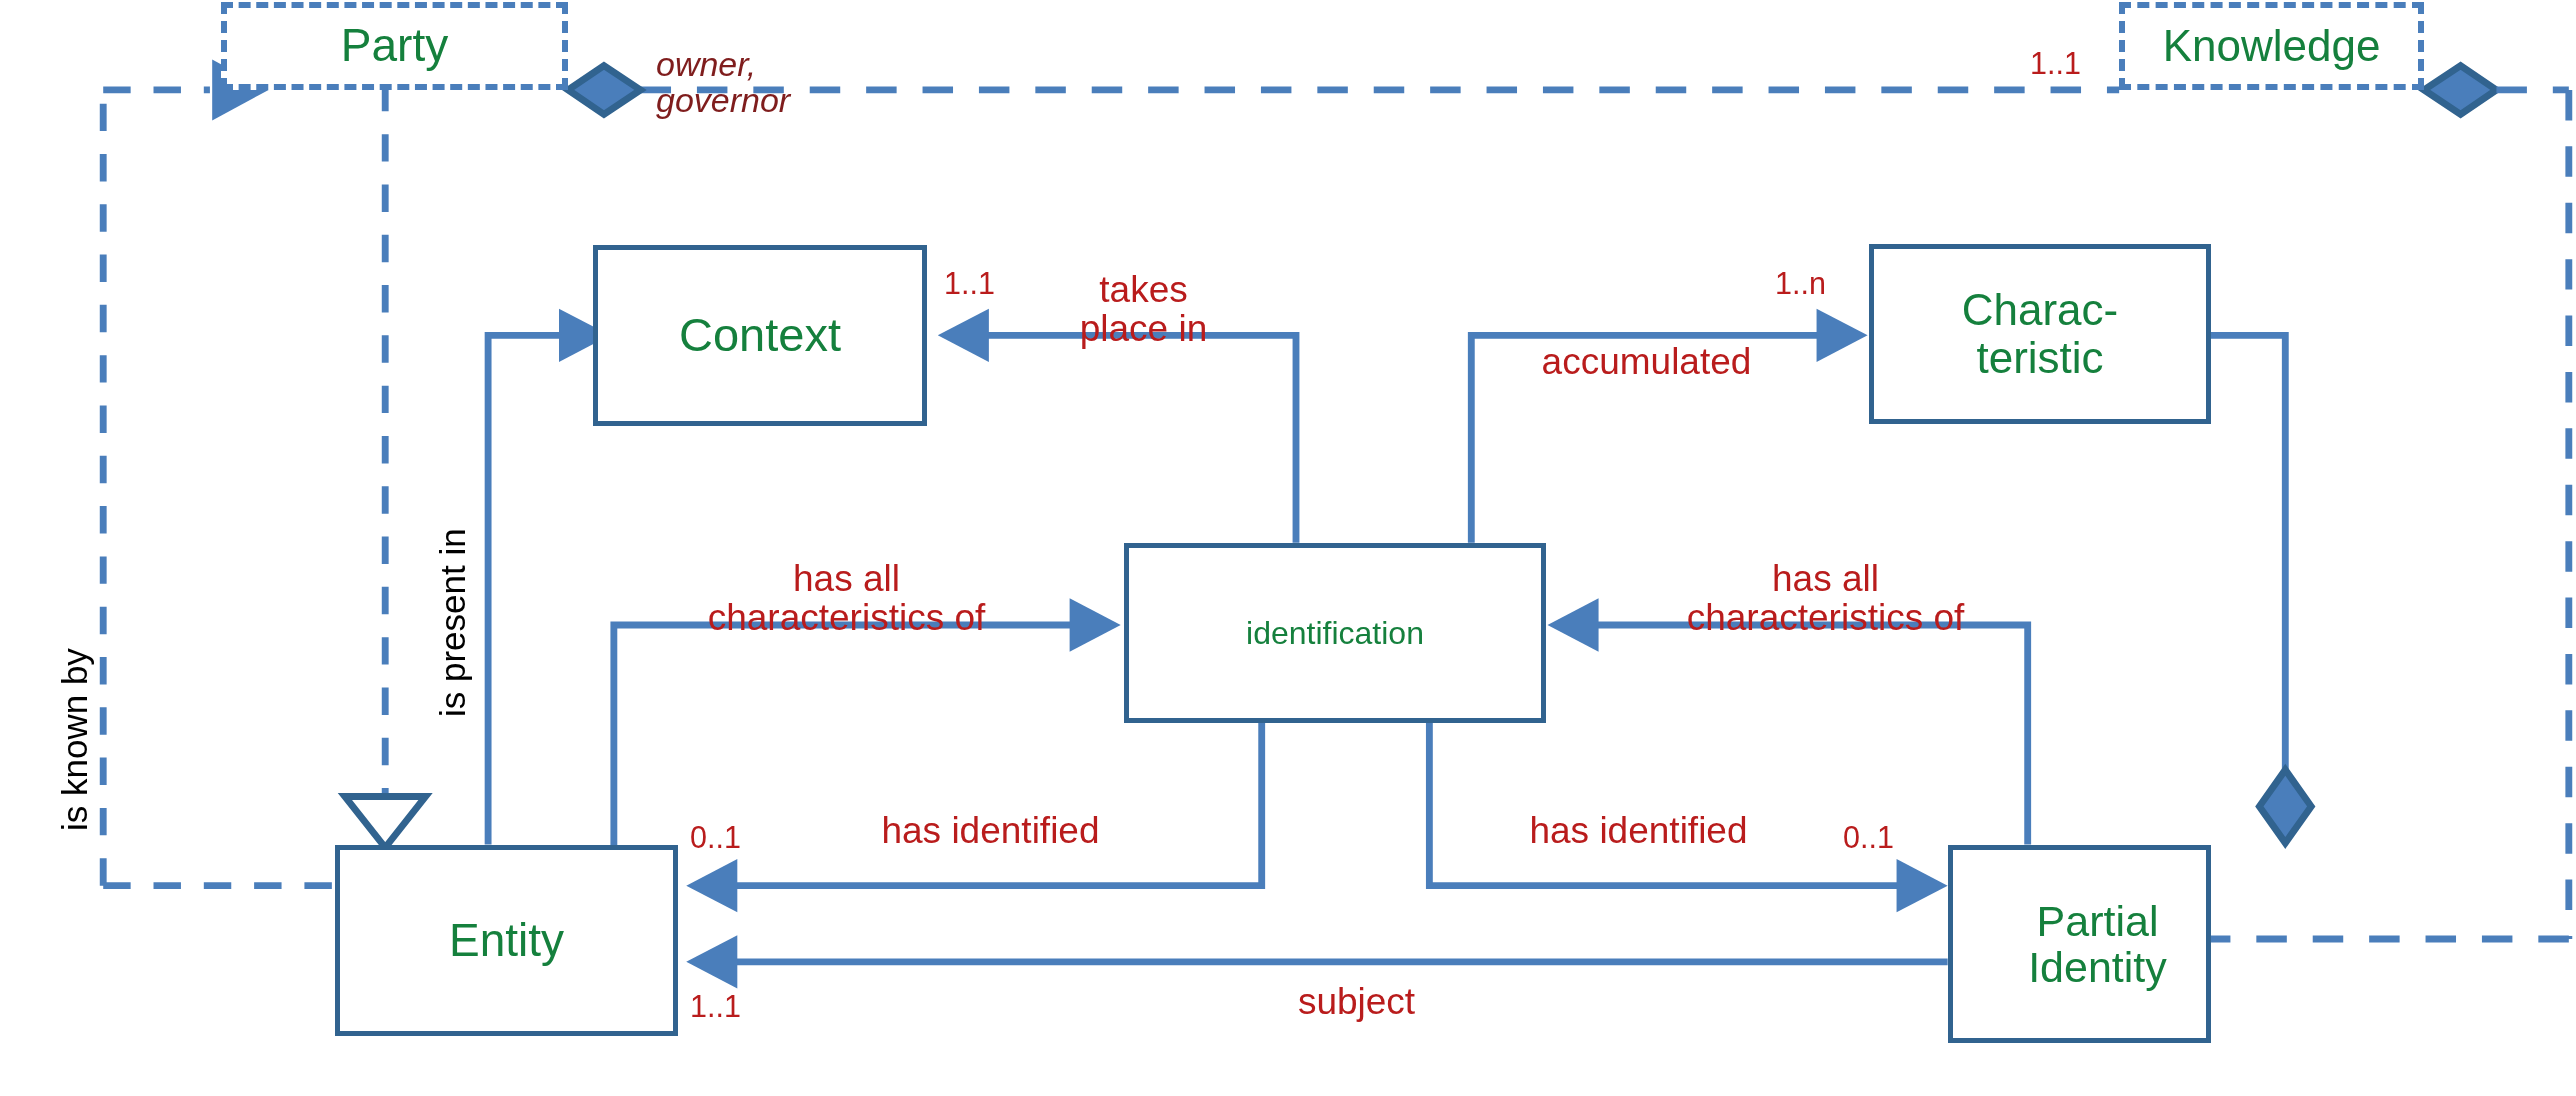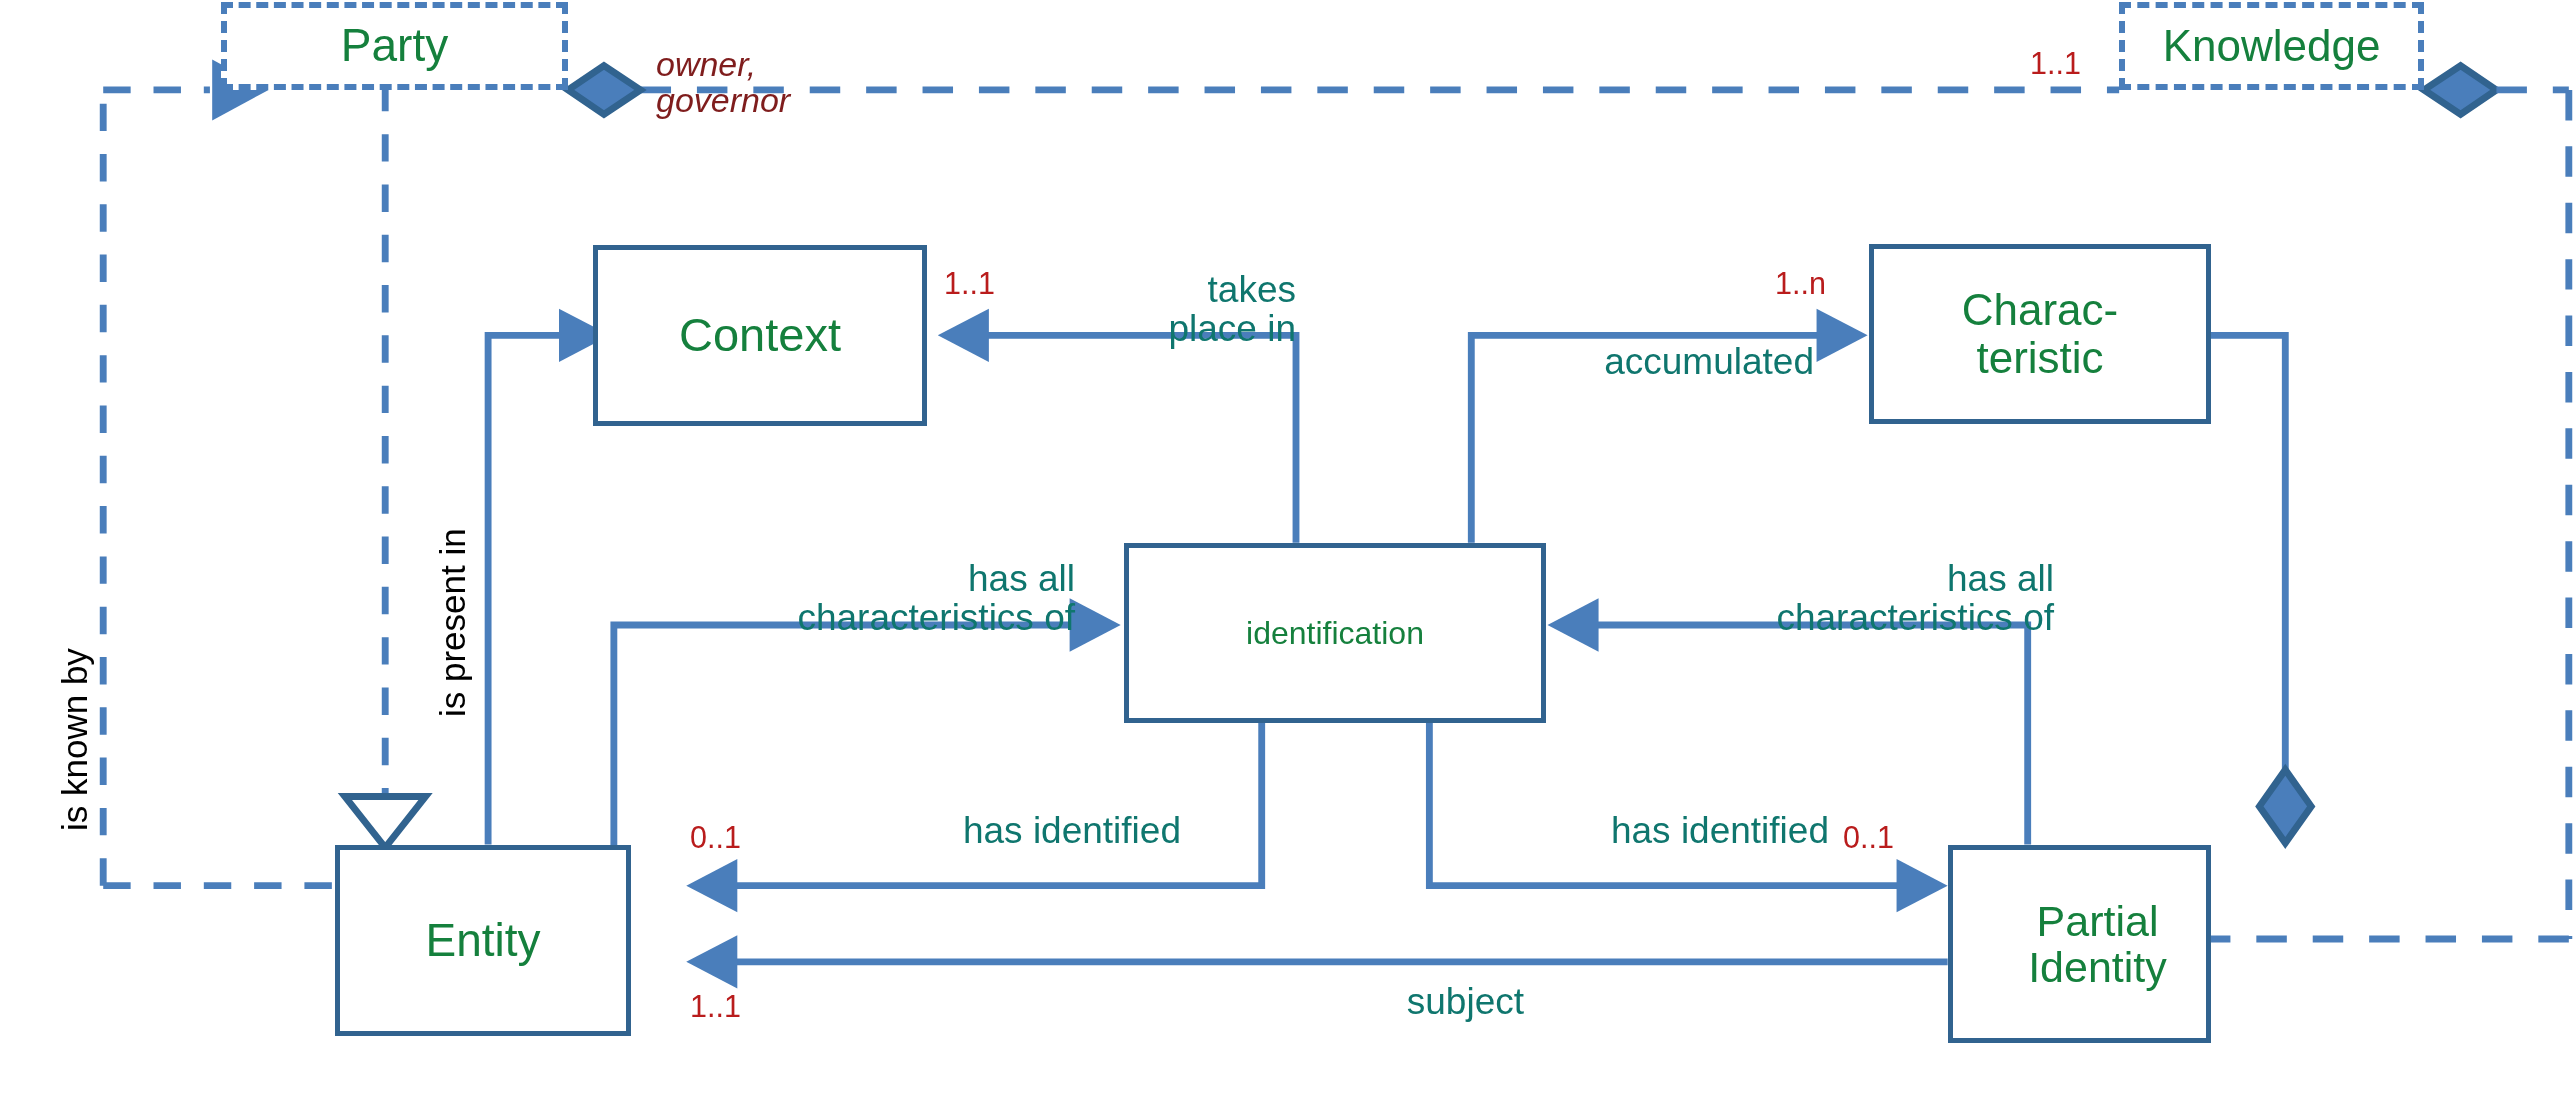--- a/index.html
+++ b/index.html
@@ -13,21 +13,21 @@
   .node{
     position:absolute;box-sizing:border-box;background:#ffffff;
     display:flex;align-items:center;justify-content:center;text-align:center;
     color:#15803d;line-height:1.08;
   }
   .node.solid{border:5.3px solid #31638F;}
   .node.dashed{border:6.9px dashed #4A7EBB;}
   .node .label{display:block;padding:0 4.6px;}
 
   .edge-label{
-    position:absolute;color:#0f766e;line-height:1.05;text-align:right;
+    position:absolute;color:#b91c1c;line-height:1.05;text-align:center;
     white-space:pre;pointer-events:none;
   }
   .edge-label.green{color:#7f1d1d;font-style:italic;}
   .mult{
     position:absolute;color:#b91c1c;line-height:1;white-space:pre;
     font-size:30.5px;
   }
   .rot-label{
     position:absolute;color:#000000;white-space:pre;
     transform-origin:0 0;transform:rotate(-90deg);
@@ -116,21 +116,21 @@
 
   <div class="node solid" id="n-characteristic" style="left:1869px;top:244px;width:342px;height:180px;font-size:44px;white-space:pre-line;">
     <span class="label">Charac-
 teristic</span>
   </div>
 
   <div class="node solid" id="n-identification" style="left:1124px;top:543px;width:422px;height:180px;font-size:32px;">
     <span class="label">identification</span>
   </div>
 
-  <div class="node solid" id="n-entity" style="left:335px;top:845px;width:296px;height:191px;font-size:46px;">
+  <div class="node solid" id="n-entity" style="left:335px;top:845px;width:343px;height:191px;font-size:46px;">
     <span class="label">Entity</span>
   </div>
 
   <div class="node solid" id="n-partial-identity" style="left:1948px;top:845px;width:263px;height:198px;font-size:43px;white-space:pre-line;padding-left:36px;">
     <span class="label">Partial
 Identity</span>
   </div>
 
   <div class="edge-label green" style="left:656px;top:47px;width:206px;font-size:34px;text-align:left;">owner,
 governor</div>

